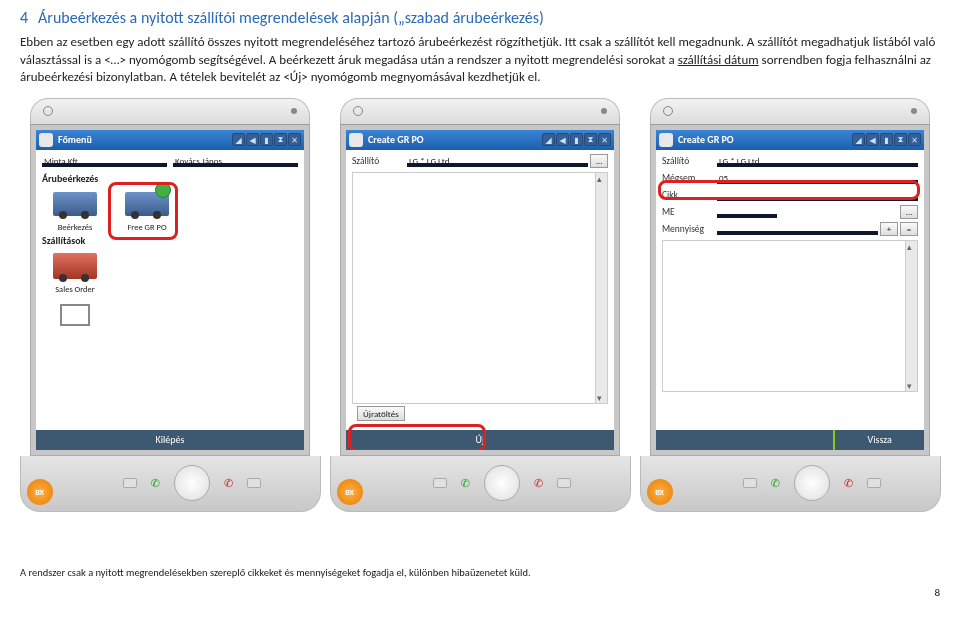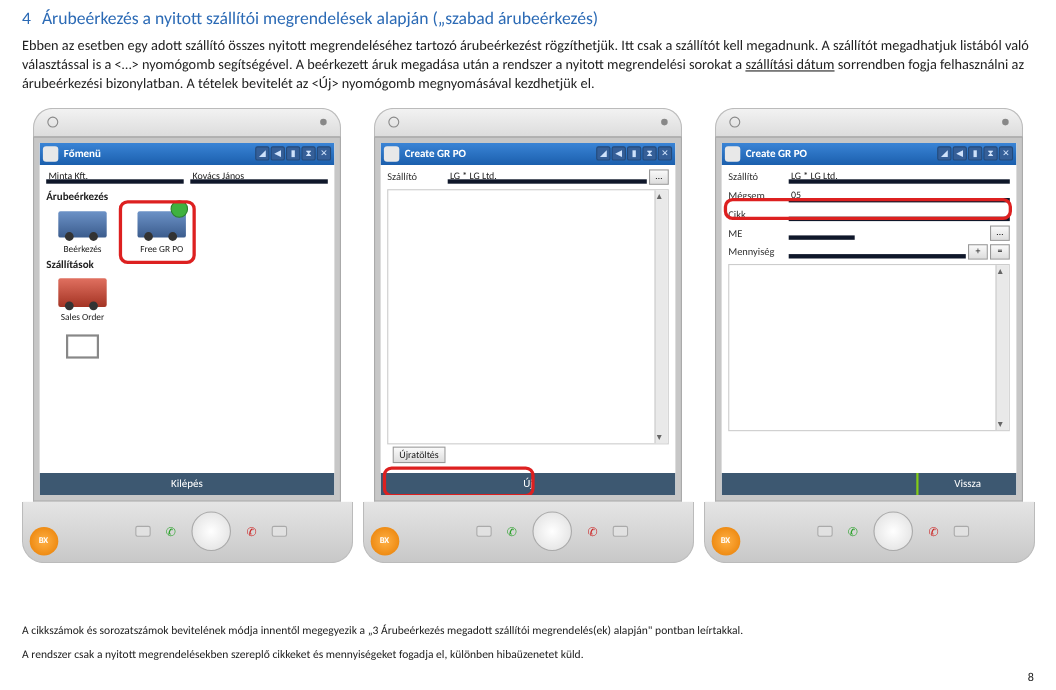--- a/index.html
+++ b/index.html
@@ -247,17 +247,16 @@
       <span class="phone-green">✆</span>
       <span class="dpad"></span>
       <span class="phone-red">✆</span>
       <span class="hw-btn"></span>
     </div>
   </div>
 
 </div>
 
 <div class="bottom-notes">
-  <p>A cikkszámok és sorozatszámok bevitelének módja innentől megegyezik a „3  Árubeérkezés megadott szállítói megrendelés(ek) alapján" pontban leírtakkal.</p>
   <p style="margin-top:8px">A rendszer csak a nyitott megrendelésekben szereplő cikkeket és mennyiségeket fogadja el, különben hibaüzenetet küld.</p>
 </div>
 
 <div class="page-num">8</div>
 
 </body></html>

